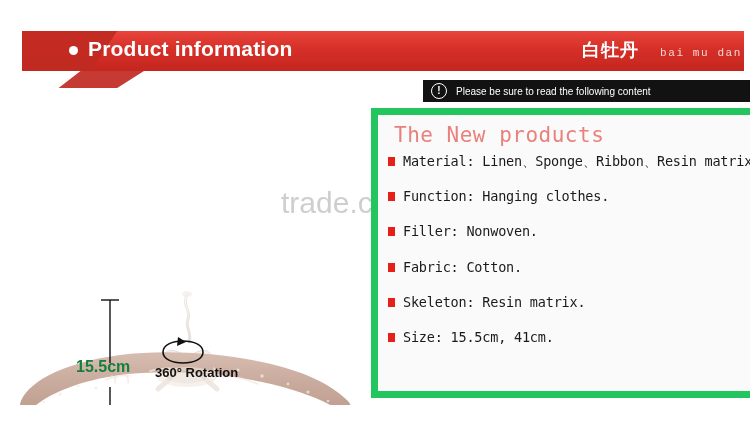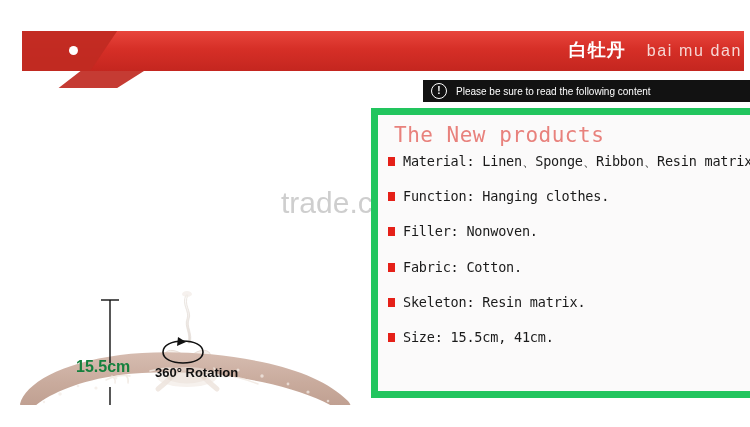--- a/index.html
+++ b/index.html
@@ -69,24 +69,24 @@
     white-space: nowrap;
   }
   .brand-cn {
     font-size: 18px;
     font-weight: bold;
     color: #ffffff;
     font-family: "DejaVu Sans", sans-serif;
     letter-spacing: 1px;
   }
   .brand-py {
-    font-size: 16px;
+    font-size: 11px;
     color: #f6d7d4;
     letter-spacing: 1.6px;
-    font-family: Liberation Sans, sans-serif;
+    font-family: Liberation Mono, monospace;
   }
 
   
   .notice-bar {
     position: absolute;
     left: 423px;
     top: 80px;
     width: 327px;
     height: 22px;
     background: #121212;
@@ -225,20 +225,21 @@
   }
 </style>
 </head>
 <body>
 
 <div class="page">
 
   <div class="header-banner"></div>
   <div class="header-chevron"></div>
   <div class="header-dot"></div>
+  <div class="header-title">Product information</div>
 
   <div class="brand-wrap">
     <span class="brand-cn">白牡丹</span>
     <span class="brand-py">bai mu dan</span>
   </div>
 
   <div class="notice-bar">
     <div class="notice-icon">
         <span>!</span>
       </div>

